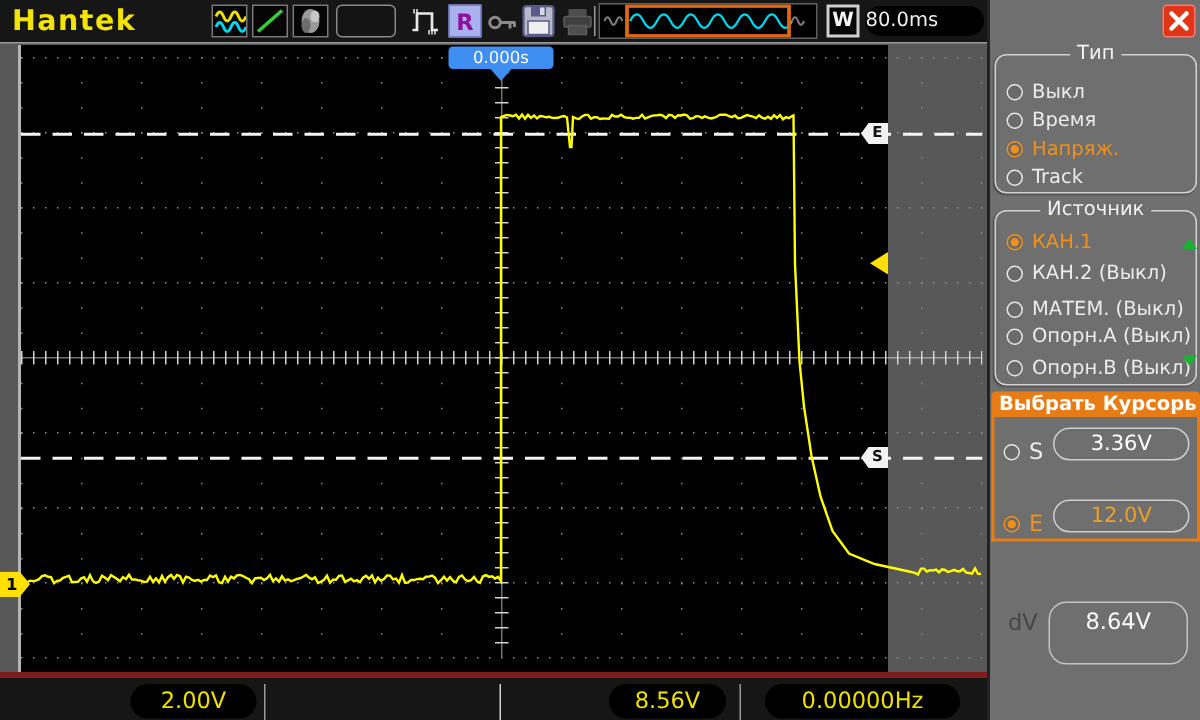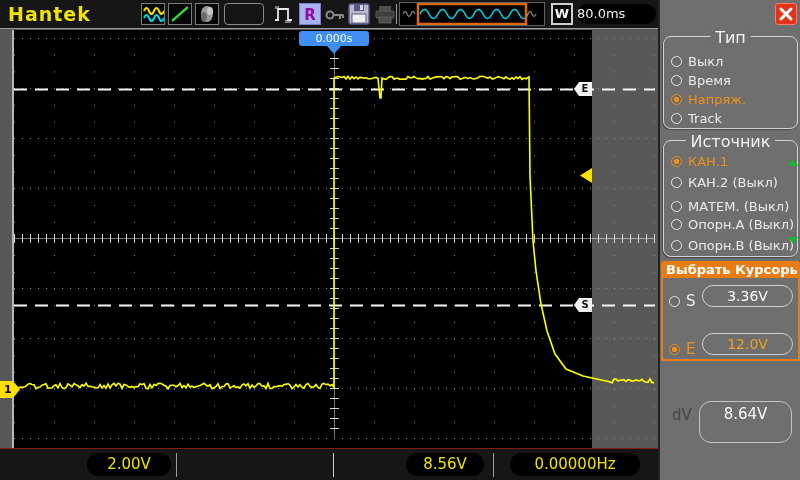--- a/index.html
+++ b/index.html
@@ -36,38 +36,38 @@
   .trig-arrow { position:absolute; right:0; width:12px; height:15px; background:#ffe000;
                 clip-path:polygon(0 50%, 100% 0, 100% 100%); }
   .ch-marker { position:absolute; left:-14px; width:20px; height:17px; background:#ffe000; color:#000; font-size:11px; font-weight:bold;
                line-height:17px; padding-left:4px; clip-path:polygon(0 0, 65% 0, 100% 50%, 65% 100%, 0 100%); }
 
   
   .sidebar { position:absolute; left:658px; top:0; width:142px; height:480px; background:#6f6f6f; border-left:2px solid #222; overflow:hidden; }
   .sb-title { position:absolute; left:15px; top:4px; font-size:17px; color:#fff; }
   .close-btn { position:absolute; right:3px; top:3px; width:22px; height:22px; background:#e23517; border-radius:3px; border:1px solid #f77; }
   .fieldset { position:absolute; left:3px; width:135px; border:1px solid #d2d2d2; border-radius:8px; box-shadow:-1px 1px 1px rgba(0,0,0,.35); }
-  .legend { position:absolute; top:-9px; left:50%; transform:translateX(-50%); background:#6f6f6f; padding:0 5px; font-size:16px; color:#f2f2f2; white-space:nowrap; }
+  .legend { position:absolute; top:-9px; left:50%; transform:translateX(-50%); background:#6f6f6f; padding:0 5px; font-size:13px; color:#f2f2f2; white-space:nowrap; }
   .opt { position:absolute; left:7px; height:18px; display:flex; align-items:center; gap:6px; white-space:nowrap; cursor:default; }
   .radio { width:11px; height:11px; border:1px solid #e6e6e6; border-radius:50%; background:#6a6a6a; flex:none; }
   .opt span.lbl { font-size:13px; color:#ebebeb; }
   .opt.sel .radio { border-color:#f09018; background:radial-gradient(circle, #f09018 0 2.5px, rgba(0,0,0,0) 3px), #6a6a6a; }
   .opt.sel span.lbl { color:#f09018; }
   .scroll-arrow { position:absolute; left:124px; width:0; height:0; border-left:5px solid transparent; border-right:5px solid transparent; }
   .arr-up { border-bottom:7px solid #17b434; }
   .arr-down { border-top:7px solid #17b434; }
   .sel-head { position:absolute; left:1px; top:261px; width:139px; height:17px; background:#e87c14; border-radius:3px 3px 0 0;
               color:#fff; font-size:13px; font-weight:bold; line-height:17px; padding-left:5px; white-space:nowrap; }
   .sel-box { position:absolute; left:1px; top:278px; width:139px; height:83px; border:2px solid #e87c14; border-top:none; }
   .vbox { position:absolute; left:39px; width:91px; height:22px; border:1px solid #cfcfcf; border-radius:11px; font-size:14px; text-align:center; line-height:21px; }
   .dv-label { position:absolute; left:12px; top:406px; font-size:15px; color:#454545; }
   .dv-box { position:absolute; left:39px; top:401px; width:93px; height:42px; border:1px solid #c4c4c4; border-radius:12px; color:#fafafa; font-size:15px; text-align:center; line-height:24px; }
 
   
-  .bottombar { position:absolute; left:0; top:448px; width:658px; height:32px; background:#161616; border-top:1px solid #7f1d1d; }
+  .bottombar { position:absolute; left:0; top:448px; width:658px; height:32px; background:#161616; border-top:4px solid #7f1d1d; }
   .bb-pill { position:absolute; top:4px; height:23px; background:#000; border-radius:12px; color:#f0e000; font-size:15px; text-align:center; }
   .bb-sep { position:absolute; top:4px; width:1px; height:24px; background:#9a9a9a; }
 </style>
 </head>
 <body>
 
 <div class="topbar">
   <div class="logo">Hantek</div>
 
   <div class="ibox" style="left:141px;">

